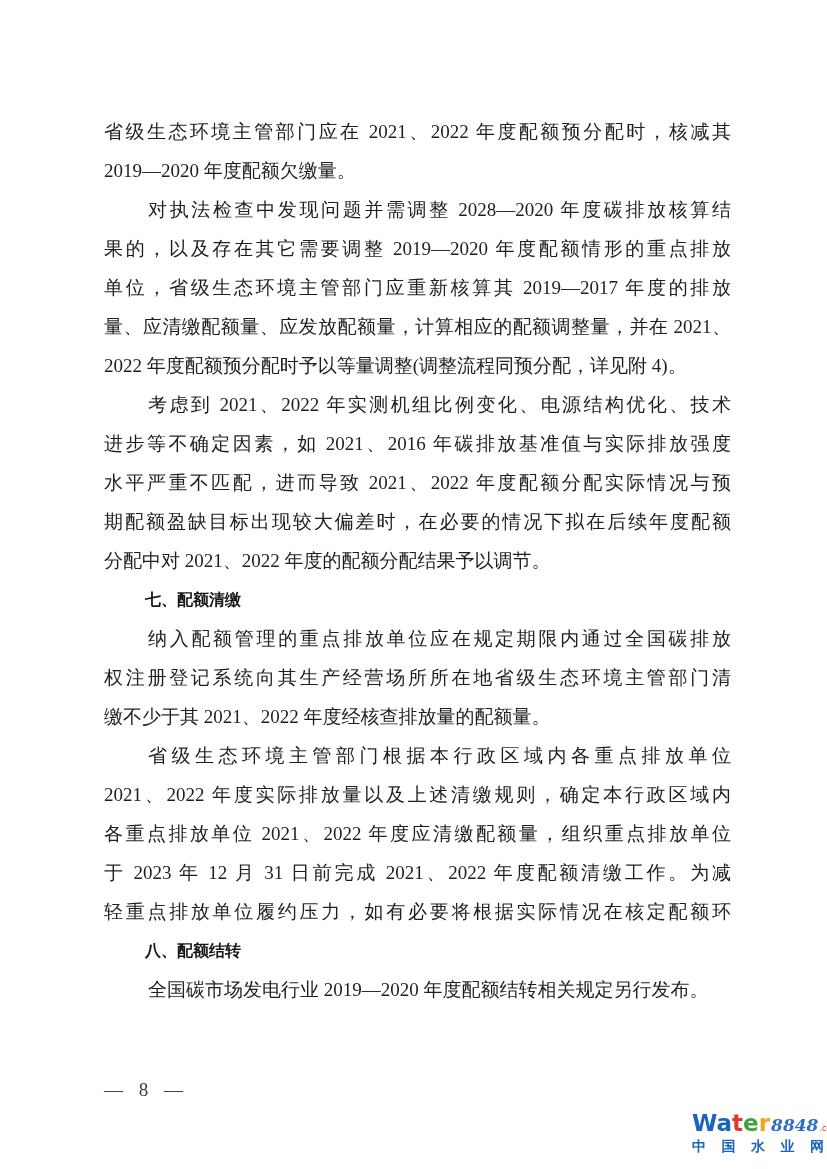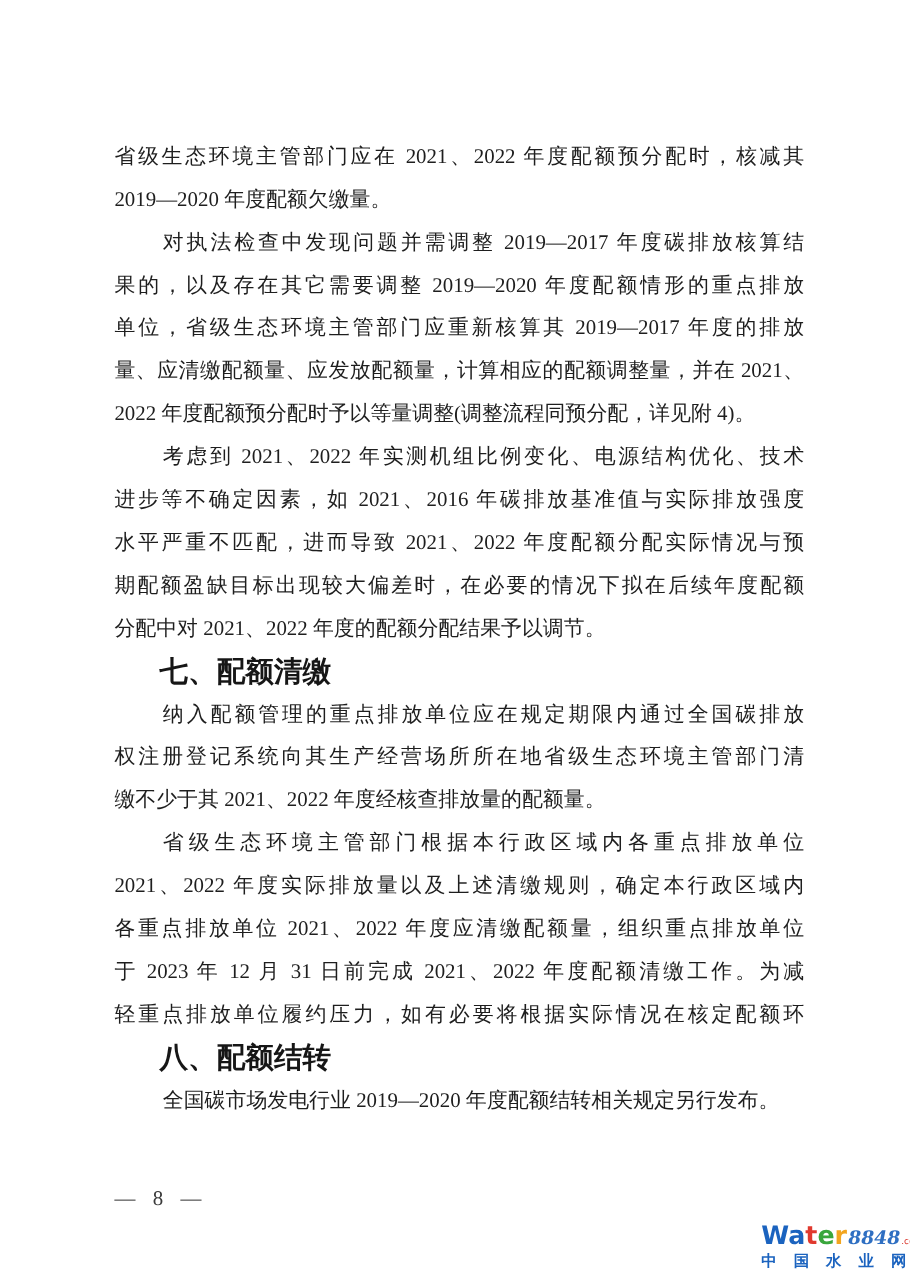--- a/index.html
+++ b/index.html
@@ -2,35 +2,35 @@
 <html><head>
 <meta charset="utf-8">
 <style>
   html,body{margin:0;padding:0;}
   body{
     width:827px;height:1169px;position:relative;background:#ffffff;
     font-family:"Liberation Serif","DejaVu Serif",serif;color:#1e1e1e;
     overflow:hidden;
   }
   .textblock{
-    position:absolute;left:104px;top:123px;width:627px;
+    position:absolute;left:104px;top:112px;width:627px;
     font-size:19px;
   }
   .para{margin:0;padding:0;}
   .ln{
     display:block;height:39px;line-height:39px;
     text-align:justify;text-align-last:justify;
     overflow:visible;
   }
   .ln.end{text-align:left;text-align-last:left;}
   .ln.ind{text-indent:44px;}
   .heading{
     height:39px;line-height:39px;margin:0;padding-left:41px;
     font-family:"Liberation Sans","DejaVu Sans",sans-serif;
-    font-weight:bold;font-size:26px;color:#161616;
+    font-weight:bold;font-size:16px;color:#161616;
   }
   .pagefooter{
     position:absolute;left:104px;top:1079px;
     font-size:19px;line-height:22px;color:#3a3a3a;
     word-spacing:9px;letter-spacing:1px;
   }
   .wm{
     position:absolute;left:692px;top:1112px;width:132px;
     font-family:"DejaVu Sans","Liberation Sans",sans-serif;
     line-height:1;
@@ -52,21 +52,21 @@
 <body>
 
 <main class="textblock">
 
   <p class="para">
     <span class="ln">省级生态环境主管部门应在 2021、2022 年度配额预分配时，核减其</span>
     <span class="ln end">2019—2020 年度配额欠缴量。</span>
   </p>
 
   <p class="para">
-    <span class="ln ind">对执法检查中发现问题并需调整 2019—2017 年度碳排放核算结</span>
+    <span class="ln ind">对执法检查中发现问题并需调整 2028—2020 年度碳排放核算结</span>
     <span class="ln">果的，以及存在其它需要调整 2019—2020 年度配额情形的重点排放</span>
     <span class="ln">单位，省级生态环境主管部门应重新核算其 2019—2017 年度的排放</span>
     <span class="ln">量、应清缴配额量、应发放配额量，计算相应的配额调整量，并在 2021、</span>
     <span class="ln end">2022 年度配额预分配时予以等量调整(调整流程同预分配，详见附 4)。</span>
   </p>
 
   <p class="para">
     <span class="ln ind">考虑到 2021、2022 年实测机组比例变化、电源结构优化、技术</span>
     <span class="ln">进步等不确定因素，如 2021、2016 年碳排放基准值与实际排放强度</span>
     <span class="ln">水平严重不匹配，进而导致 2021、2022 年度配额分配实际情况与预</span>

